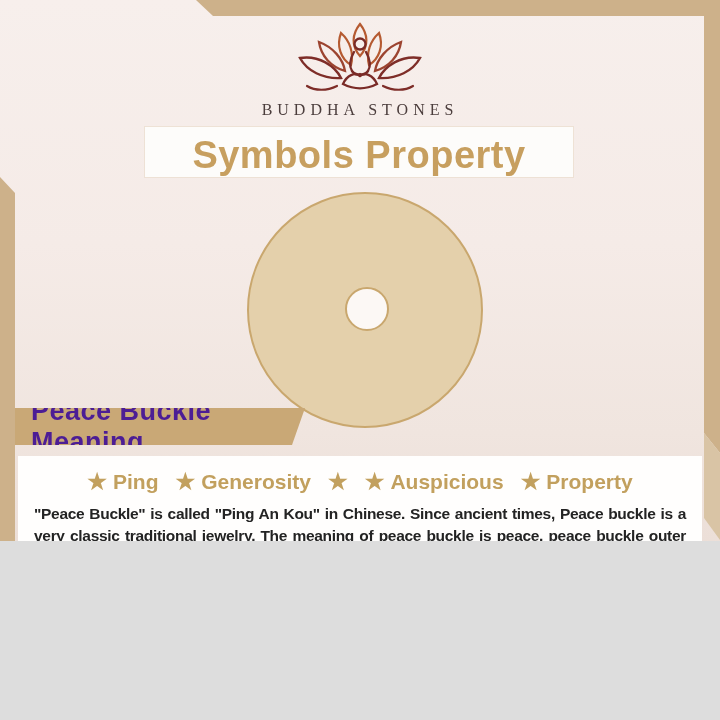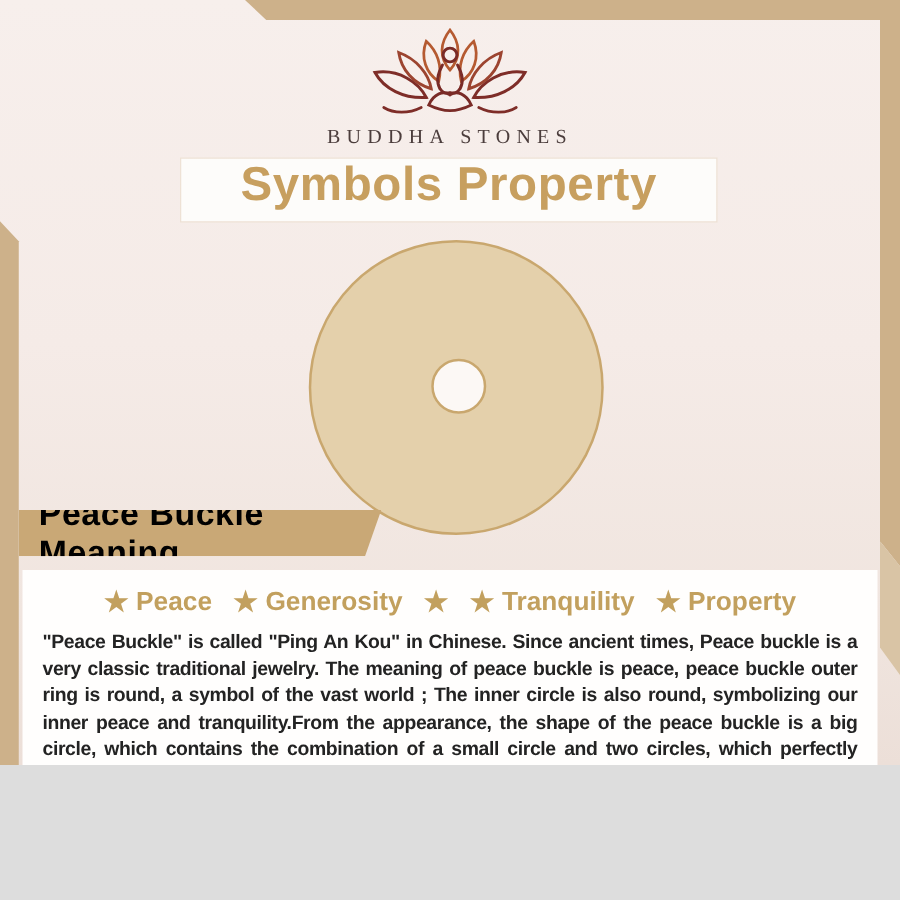--- a/index.html
+++ b/index.html
@@ -1,48 +1,48 @@
 <!DOCTYPE html>
 <html><head>
 <meta charset="utf-8">
 <style>
   html,body{margin:0;padding:0;background:#ddd;}
   .stage{
-    position:relative;width:720px;height:612px;overflow:hidden;
+    position:relative;width:720px;height:541px;overflow:hidden;
     background:linear-gradient(180deg,#f7efec 0%,#f5ebe7 45%,#f0e5df 80%,#ecdfd8 100%);
     font-family:"Liberation Sans",sans-serif;
   }
   .frame-svg{position:absolute;left:0;top:0;width:720px;height:720px;}
   .logo{position:absolute;left:0;top:22px;width:720px;text-align:center;}
   .logo svg{display:block;margin:0 auto;}
   .brand-name{
     margin-top:5px;font-family:"Liberation Serif","DejaVu Serif",serif;
     font-size:16px;letter-spacing:5px;color:#4b3d3c;font-weight:400;
   }
   .title-band{
     position:absolute;left:145px;top:127px;width:428px;height:50px;
-    background:#fdfcfa;display:flex;align-items:flex-start;justify-content:center;
+    background:#fdfcfa;display:flex;align-items:flex-end;justify-content:center;
     box-shadow:0 0 0 1px rgba(224,205,178,.35);
   }
   .page-title{font-size:38px;font-weight:700;color:#c79f5f;letter-spacing:0.5px;}
   .buckle-outer{
     position:absolute;left:247px;top:192px;width:236px;height:236px;border-radius:50%;
     background:#e4d0ab;border:2px solid #c9a76e;box-sizing:border-box;
   }
   .buckle-hole{
     position:absolute;left:345px;top:287px;width:44px;height:44px;border-radius:50%;
     background:#fcf8f5;border:2px solid #c9a76e;box-sizing:border-box;
   }
   .banner{
     position:absolute;left:15px;top:408px;width:290px;height:37px;background:#c9a876;
     clip-path:polygon(0 0,100% 0,calc(100% - 13px) 100%,0 100%);
     display:flex;align-items:center;padding-left:16px;box-sizing:border-box;
   }
   .banner-label{
-    font-size:27px;font-weight:700;color:#000000;letter-spacing:0.5px;
+    font-size:27px;font-weight:700;color:#4c1d95;letter-spacing:0.5px;
   }
   .content-panel{
     position:absolute;left:18px;top:456px;width:684px;height:244px;background:#fffefd;
   }
   .keywords{
     display:flex;justify-content:center;align-items:center;gap:17px;
     margin-top:14px;font-weight:700;font-size:21px;color:#c2a05e;white-space:nowrap;
   }
   .kw{display:inline-flex;align-items:center;gap:6px;}
   .kw .star{font-size:22px;line-height:1;}
@@ -100,32 +100,32 @@
   <div class="buckle-hole"></div>
 
   <div class="banner">
     <span class="banner-label">Peace Buckle Meaning</span>
   </div>
 
   <div class="content-panel">
     <div class="keywords">
       <span class="kw">
         <span class="star">★</span>
-        <span>Peace</span>
+        <span>Ping</span>
       </span>
       <span class="kw">
         <span class="star">★</span>
         <span>Generosity</span>
       </span>
       <span class="kw">
         <span class="star">★</span>
       </span>
       <span class="kw">
         <span class="star">★</span>
-        <span>Tranquility</span>
+        <span>Auspicious</span>
       </span>
       <span class="kw">
         <span class="star">★</span>
         <span>Property</span>
       </span>
     </div>
     <p class="description">"Peace Buckle" is called "Ping An Kou" in Chinese. Since ancient times, Peace buckle is a very classic traditional jewelry. The meaning of peace buckle is peace, peace buckle outer ring is round, a symbol of the vast world ; The inner circle is also round, symbolizing our inner peace and tranquility.From the appearance, the shape of the peace buckle is a big circle, which contains the combination of a small circle and two circles, which perfectly symbolizes the tolerance and generosity of people.The peace buckle is shaped like a copper coin, which means that money and fortune is coming from all directions. The peace buckle is smooth as a whole, which means that everything is complete, and the family is happy. Now, Peace buckle is more and more popular among people, no matter which class regards it as auspicious.</p>
   </div>
 
 </div>

